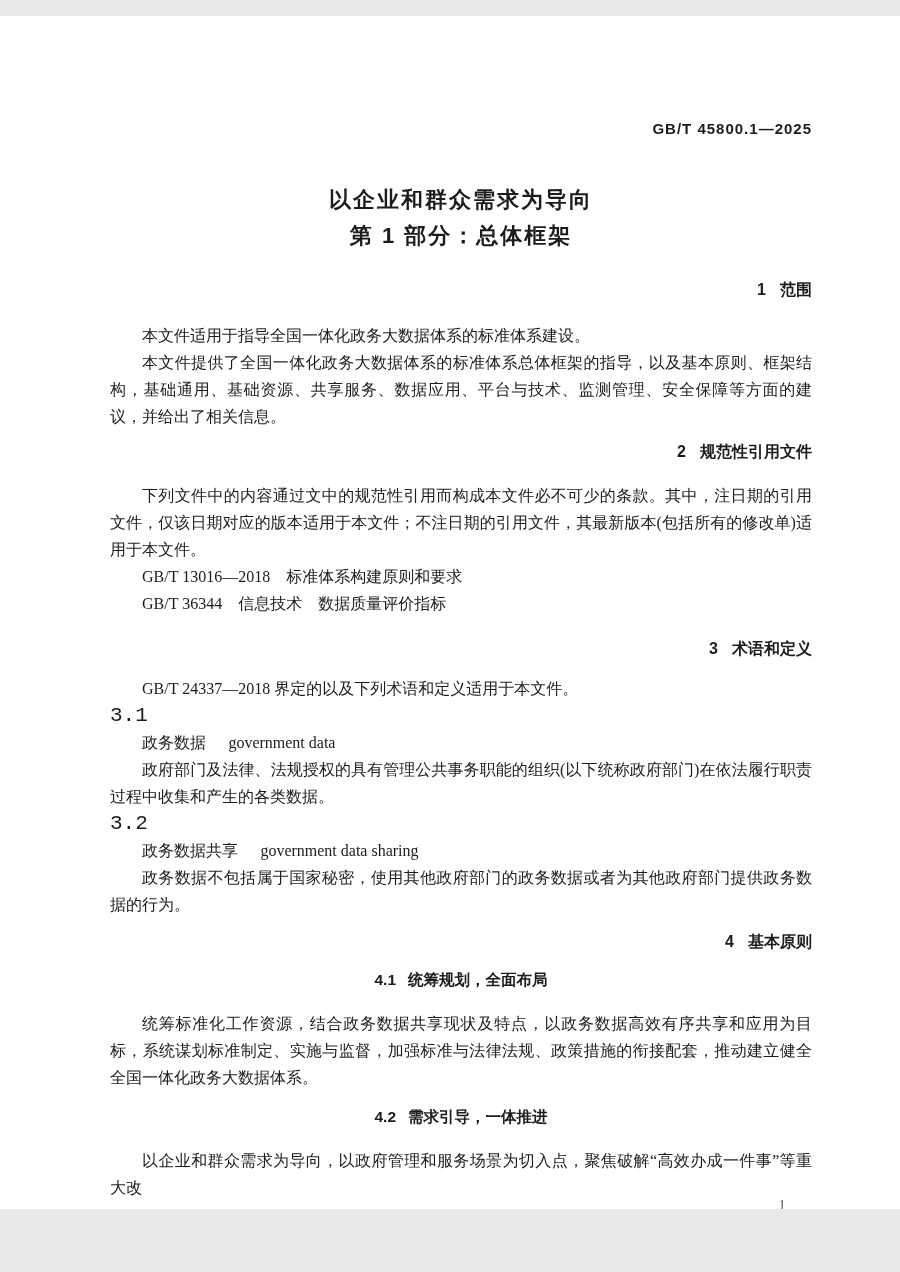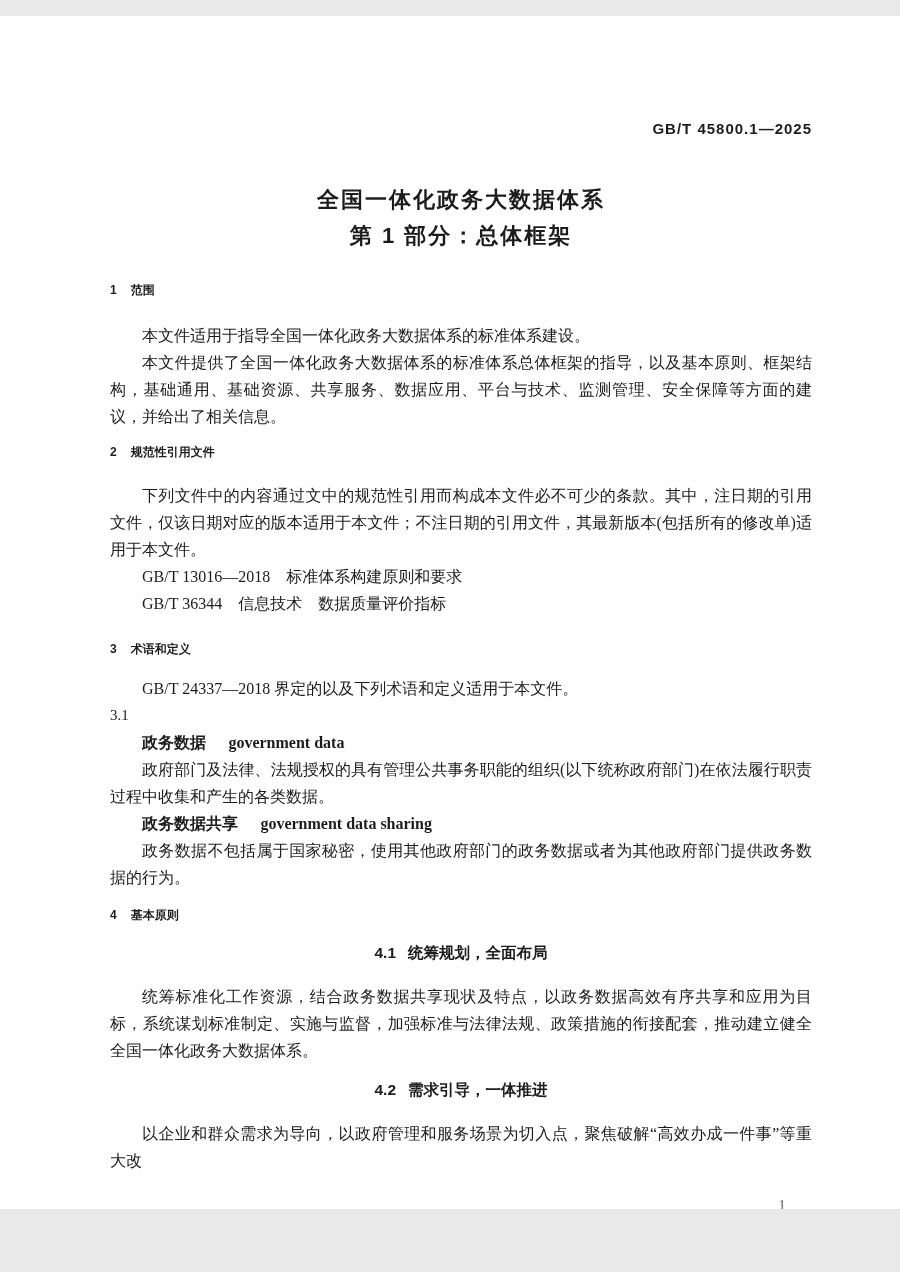--- a/index.html
+++ b/index.html
@@ -19,38 +19,38 @@
   }
 
   .doc-title { margin:44px 0 0 0; text-align:center; font-weight:bold;
     font-family:"Liberation Sans","DejaVu Sans",sans-serif;
     font-size:22px; line-height:36px; letter-spacing:2px; }
   .doc-title span { display:block; }
 
   h2.sec-heading {
     margin:26px 0 22px 0;
     font-family:"Liberation Sans","DejaVu Sans",sans-serif;
-    font-size:12px; font-weight:bold; line-height:20px;
+    font-size:16px; font-weight:bold; line-height:20px;text-align:right;
   }
   h2.sec-heading .sec-txt { margin-left:14px; }
   h2#sec2-heading { margin-top:12px; margin-bottom:20px; }
   h2#sec3-heading { margin-top:22px; margin-bottom:16px; }
   h2#sec4-heading { margin-top:14px; margin-bottom:18px; }
 
   h3.subsec-heading {
     margin:16px 0 20px 0;
     font-family:"Liberation Sans","DejaVu Sans",sans-serif;
     font-size:15.5px; font-weight:bold; line-height:20px;text-align:center;
   }
   h3.subsec-heading .sec-txt { margin-left:12px; }
 
   p.body-p { margin:0; text-indent:2em; text-align:justify; }
   p.ref-line { margin:0; padding-left:2em; }
-  p.term-id { margin:0; font-size:15px; }
-  p.term-line { margin:0; padding-left:2em; font-weight:bold;
+  p.term-id { margin:0; font-size:21px;font-family:Liberation Mono, monospace; }
+  p.term-line { margin:0; padding-left:2em; font-weight:normal;
     font-family:"Liberation Sans","DejaVu Sans",sans-serif; }
   .term-en { font-family:"Liberation Serif","DejaVu Serif",serif; margin-left:1.4em; }
   p.note-line { margin:0; padding-left:2em; font-size:13px; line-height:20px; }
   .note-label { font-weight:bold; font-family:"Liberation Sans","DejaVu Sans",sans-serif; }
 
   .page-number {
     position:absolute; left:770px; top:1182px; width:24px;
     text-align:center; font-size:14px; line-height:16px; color:#55585c;
   }
 
@@ -62,40 +62,41 @@
 </style>
 </head>
 <body>
 
 <div class="page">
   <div class="content">
 
     <div class="doc-number">GB/T 45800.1—2025</div>
 
     <h1 class="doc-title">
-      <span>全国一体化政务大数据体系</span>
+      <span>以企业和群众需求为导向</span>
       <span>第 1 部分：总体框架</span>
     </h1>
 
     <h2 class="sec-heading" id="sec1-heading"><span class="sec-num">1</span><span class="sec-txt">范围</span></h2>
     <p class="body-p">本文件适用于指导全国一体化政务大数据体系的标准体系建设。</p>
     <p class="body-p">本文件提供了全国一体化政务大数据体系的标准体系总体框架的指导，以及基本原则、框架结构，基础通用、基础资源、共享服务、数据应用、平台与技术、监测管理、安全保障等方面的建议，并给出了相关信息。</p>
 
     <h2 class="sec-heading" id="sec2-heading"><span class="sec-num">2</span><span class="sec-txt">规范性引用文件</span></h2>
     <p class="body-p">下列文件中的内容通过文中的规范性引用而构成本文件必不可少的条款。其中，注日期的引用文件，仅该日期对应的版本适用于本文件；不注日期的引用文件，其最新版本(包括所有的修改单)适用于本文件。</p>
     <p class="ref-line">GB/T 13016—2018　标准体系构建原则和要求</p>
     <p class="ref-line">GB/T 36344　信息技术　数据质量评价指标</p>
 
     <h2 class="sec-heading" id="sec3-heading"><span class="sec-num">3</span><span class="sec-txt">术语和定义</span></h2>
     <p class="body-p">GB/T 24337—2018 界定的以及下列术语和定义适用于本文件。</p>
 
     <p class="term-id">3.1</p>
     <p class="term-line"><span class="term-zh">政务数据</span><span class="term-en">government data</span></p>
     <p class="body-p">政府部门及法律、法规授权的具有管理公共事务职能的组织(以下统称政府部门)在依法履行职责过程中收集和产生的各类数据。</p>
 
+    <p class="term-id">3.2</p>
     <p class="term-line"><span class="term-zh">政务数据共享</span><span class="term-en">government data sharing</span></p>
     <p class="body-p">政务数据不包括属于国家秘密，使用其他政府部门的政务数据或者为其他政府部门提供政务数据的行为。</p>
 
     <h2 class="sec-heading" id="sec4-heading"><span class="sec-num">4</span><span class="sec-txt">基本原则</span></h2>
 
     <h3 class="subsec-heading"><span class="sec-num">4.1</span><span class="sec-txt">统筹规划，全面布局</span></h3>
     <p class="body-p">统筹标准化工作资源，结合政务数据共享现状及特点，以政务数据高效有序共享和应用为目标，系统谋划标准制定、实施与监督，加强标准与法律法规、政策措施的衔接配套，推动建立健全全国一体化政务大数据体系。</p>
 
     <h3 class="subsec-heading"><span class="sec-num">4.2</span><span class="sec-txt">需求引导，一体推进</span></h3>
     <p class="body-p">以企业和群众需求为导向，以政府管理和服务场景为切入点，聚焦破解“高效办成一件事”等重大改</p>

